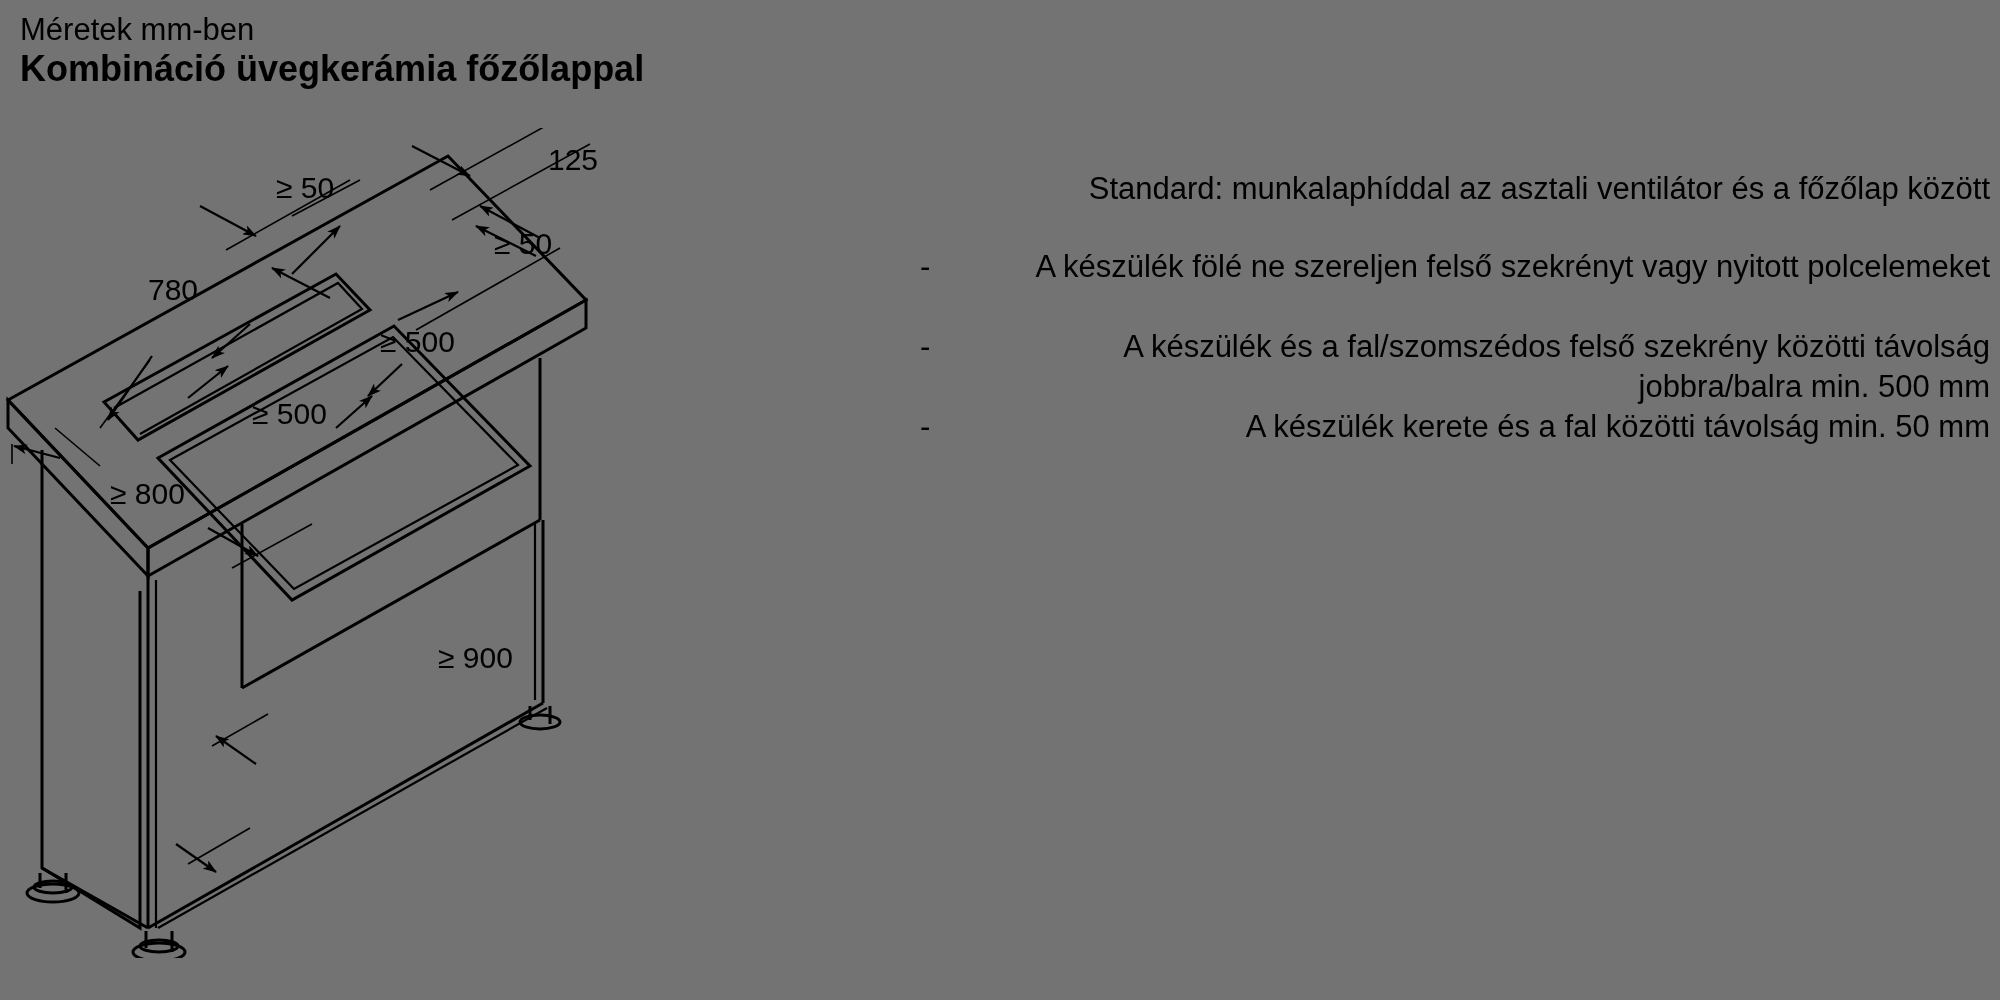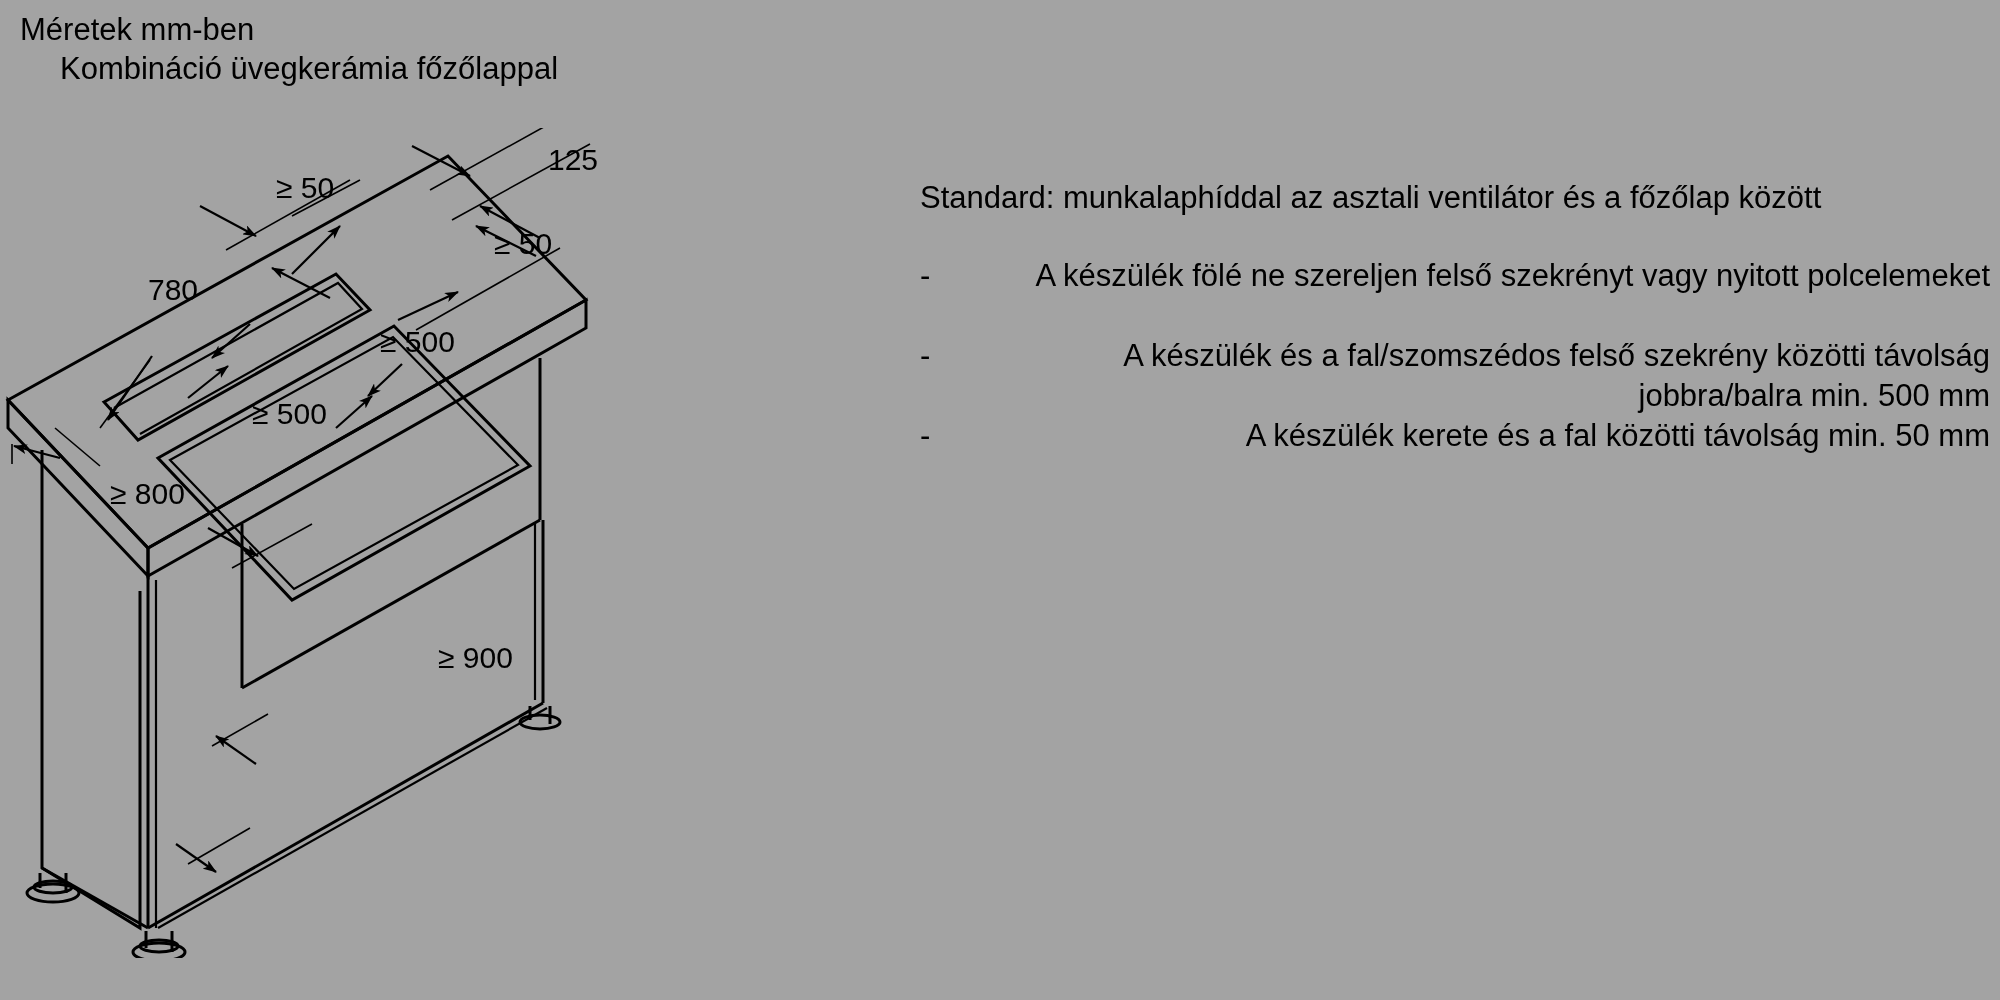--- a/index.html
+++ b/index.html
@@ -13,57 +13,57 @@
     font-family: "Liberation Sans", sans-serif;
     color: #000000;
     overflow: hidden;
     position: relative;
   }
   #page {
     position: absolute;
     left: 0; top: 0;
     width: 2000px;
     height: 1000px;
-    background: #a3a3a3;
+    background: #737373;
   }
 
   
   .heading {
     position: absolute;
     left: 20px;
     top: 10px;
     width: 900px;
   }
   .heading .line-reg {
     font-size: 31px;
     font-weight: 400;
     line-height: 40px;
     white-space: nowrap;
     letter-spacing: 0px;
   }
   .heading .line-bold {
-    font-size: 31px;
-    font-weight: 400;
+    font-size: 36px;
+    font-weight: 700;
     line-height: 38px;
     white-space: nowrap;
-    margin-left: 40px;
   }
 
   
   .right-col {
     position: absolute;
     left: 920px;
     top: 165px;
     width: 1070px;
   }
   .para {
     font-size: 31px;
     font-weight: 400;
     line-height: 40px;
-    margin: 13px 0 38px 0;
+    margin: 4px 0 38px 0;
+    text-align: right;
   }
   .para.tight { margin-bottom: 0; }
   .bullet-list {
     margin: 0;
     padding: 0;
     list-style: none;
   }
   .bullet-item {
     display: flex;
     font-size: 31px;

